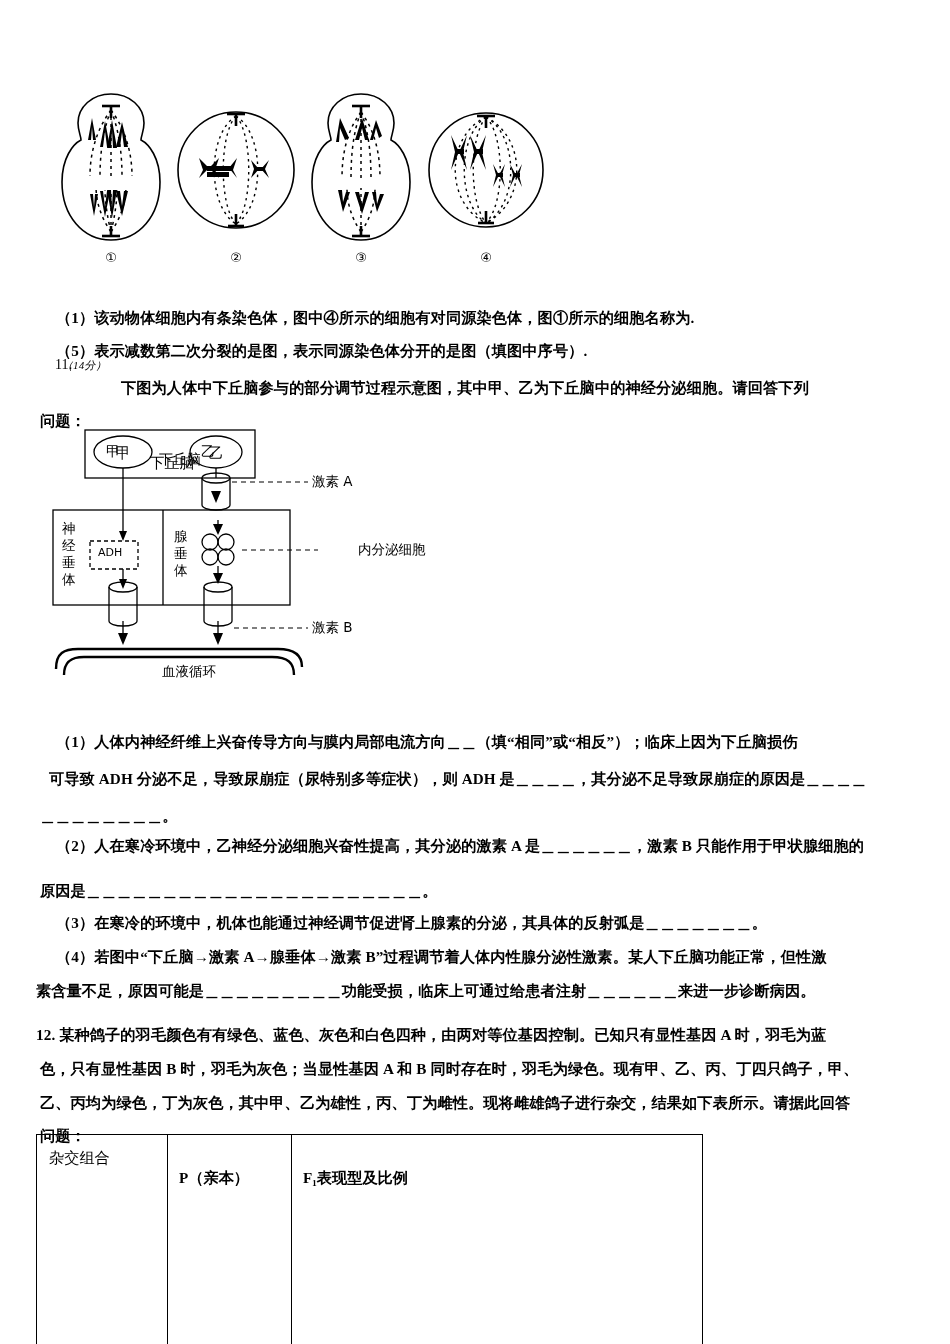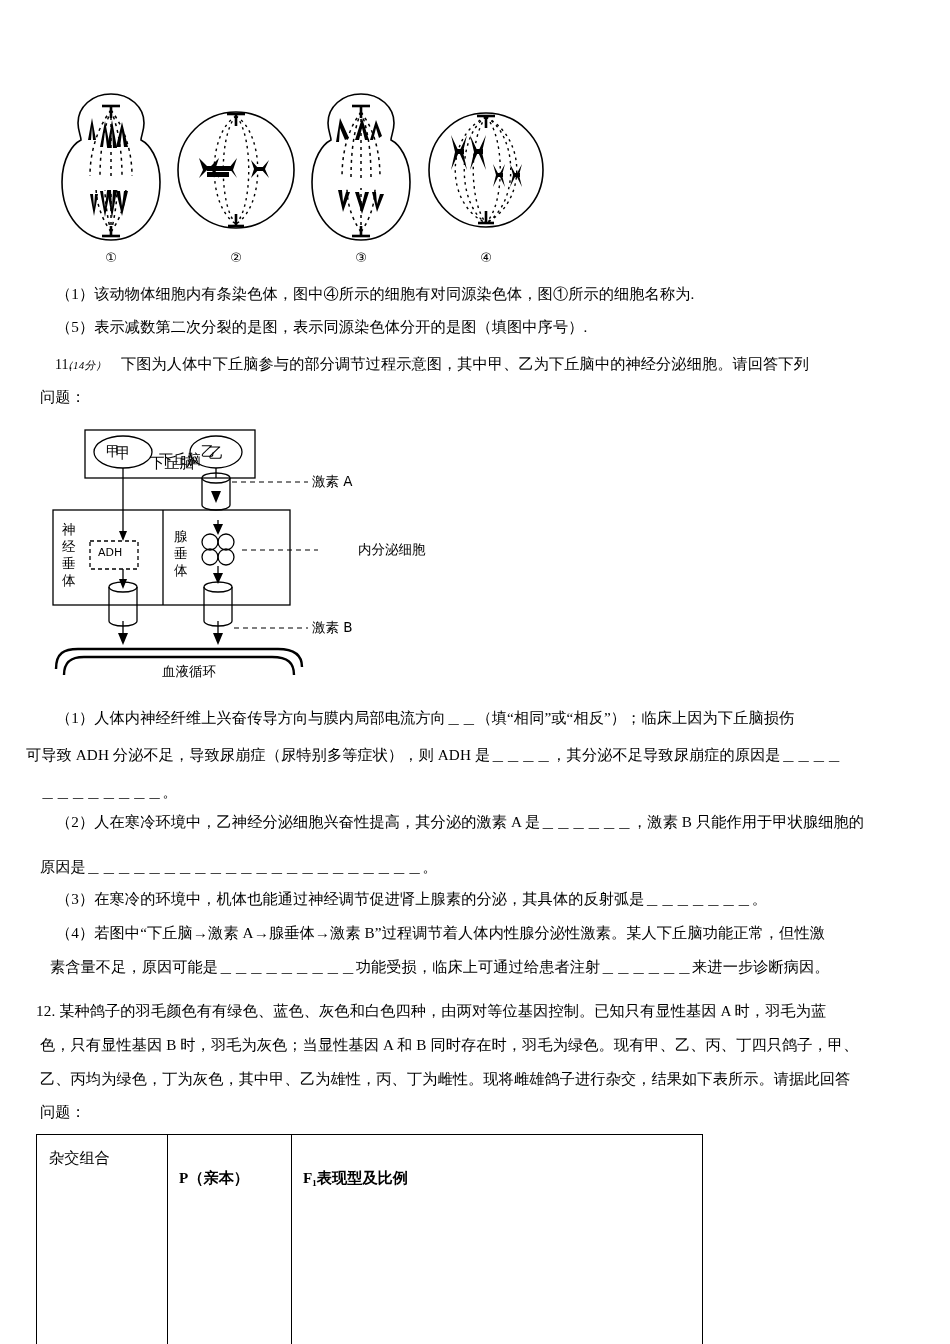--- a/index.html
+++ b/index.html
@@ -51,21 +51,21 @@
   .cell-svg { position: absolute; left: 0; top: 0; }
 
   
   .tline {
     position: absolute;
     font-size: 15.2px;
     line-height: 20px;
     white-space: nowrap;
     letter-spacing: 0.1px;
   }
-  .tline.bold { font-weight: normal; }
+  .tline.bold { font-weight: bold; margin-top: 24px; }
 
   
   .schematic {
     position: absolute;
     left: 50px;
     top: 425px;
     width: 430px;
     height: 265px;
   }
   .schematic svg { display: block; }
@@ -335,43 +335,43 @@
         <text x="166" y="33" font-size="15" text-anchor="middle">乙</text>
         <text x="152" y="35" font-size="15" text-anchor="middle" transform="translate(-30,8)">下丘脑</text>
       </g>
     </svg>
 
     <div style="position:absolute; left:56px; top:18px; font-size:14px; font-family:'DejaVu Sans',sans-serif;">甲</div>
     <div style="position:absolute; left:151px; top:18px; font-size:14px; font-family:'DejaVu Sans',sans-serif;">乙</div>
     <div style="position:absolute; left:109px; top:26px; font-size:14px; font-family:'DejaVu Sans',sans-serif; white-space:nowrap;">下丘脑</div>
 
     <div style="position:absolute; left:12px; top:96px; font-size:13.5px; line-height:17px; width:16px;
-                font-family:Liberation Serif, serif; word-break:break-all;">神经垂体</div>
+                font-family:Liberation Mono, monospace; word-break:break-all;">神经垂体</div>
     <div style="position:absolute; left:124px; top:103px; font-size:13.5px; line-height:17px; width:16px;
                 font-family:'DejaVu Sans',sans-serif; word-break:break-all;">腺垂体</div>
 
     <div style="position:absolute; left:48px; top:121px; font-size:11px; font-family:'DejaVu Sans',sans-serif;">ADH</div>
 
     <div style="position:absolute; left:262px; top:48px; font-size:13.5px; font-family:'DejaVu Sans',sans-serif; white-space:nowrap;">激素 A</div>
     <div style="position:absolute; left:272px; top:116px; font-size:13.5px; font-family:'DejaVu Sans',sans-serif; white-space:nowrap;margin-left:36px;">内分泌细胞</div>
     <div style="position:absolute; left:262px; top:194px; font-size:13.5px; font-family:'DejaVu Sans',sans-serif; white-space:nowrap;">激素 B</div>
     <div style="position:absolute; left:112px; top:238px; font-size:13.5px; font-family:'DejaVu Sans',sans-serif; white-space:nowrap;">血液循环</div>
   </div>
 
   <div class="tline bold" style="left:56px; top:708px;">（1）人体内神经纤维上兴奋传导方向与膜内局部电流方向＿＿（填“相同”或“相反”）；临床上因为下丘脑损伤</div>
-  <div class="tline bold" style="left:26px; top:745px;">可导致 ADH 分泌不足，导致尿崩症（尿特别多等症状），则 ADH 是＿＿＿＿，其分泌不足导致尿崩症的原因是＿＿＿＿</div>
+  <div class="tline bold" style="left:49px; top:745px;">可导致 ADH 分泌不足，导致尿崩症（尿特别多等症状），则 ADH 是＿＿＿＿，其分泌不足导致尿崩症的原因是＿＿＿＿</div>
   <div class="tline bold" style="left:40px; top:782px;">＿＿＿＿＿＿＿＿。</div>
 
   <div class="tline bold" style="left:56px; top:812px;">（2）人在寒冷环境中，乙神经分泌细胞兴奋性提高，其分泌的激素 A 是＿＿＿＿＿＿，激素 B 只能作用于甲状腺细胞的</div>
   <div class="tline bold" style="left:40px; top:857px;">原因是＿＿＿＿＿＿＿＿＿＿＿＿＿＿＿＿＿＿＿＿＿＿。</div>
 
   <div class="tline bold" style="left:56px; top:889px;">（3）在寒冷的环境中，机体也能通过神经调节促进肾上腺素的分泌，其具体的反射弧是＿＿＿＿＿＿＿。</div>
 
   <div class="tline bold" style="left:56px; top:923px;">（4）若图中“下丘脑→激素 A→腺垂体→激素 B”过程调节着人体内性腺分泌性激素。某人下丘脑功能正常，但性激</div>
-  <div class="tline bold" style="left:50px; top:957px;text-align:center;">素含量不足，原因可能是＿＿＿＿＿＿＿＿＿功能受损，临床上可通过给患者注射＿＿＿＿＿＿来进一步诊断病因。</div>
+  <div class="tline bold" style="left:36px; top:957px;text-align:center;">素含量不足，原因可能是＿＿＿＿＿＿＿＿＿功能受损，临床上可通过给患者注射＿＿＿＿＿＿来进一步诊断病因。</div>
 
   <div class="tline bold" style="left:36px; top:1001px;">12. 某种鸽子的羽毛颜色有有绿色、蓝色、灰色和白色四种，由两对等位基因控制。已知只有显性基因 A 时，羽毛为蓝</div>
   <div class="tline bold" style="left:40px; top:1035px;">色，只有显性基因 B 时，羽毛为灰色；当显性基因 A 和 B 同时存在时，羽毛为绿色。现有甲、乙、丙、丁四只鸽子，甲、</div>
   <div class="tline bold" style="left:40px; top:1069px;">乙、丙均为绿色，丁为灰色，其中甲、乙为雄性，丙、丁为雌性。现将雌雄鸽子进行杂交，结果如下表所示。请据此回答</div>
   <div class="tline bold" style="left:40px; top:1102px;">问题：</div>
 
   <div class="xtable">
     <div class="col-div" style="left:130px;"></div>
     <div class="col-div" style="left:254px;"></div>
 

